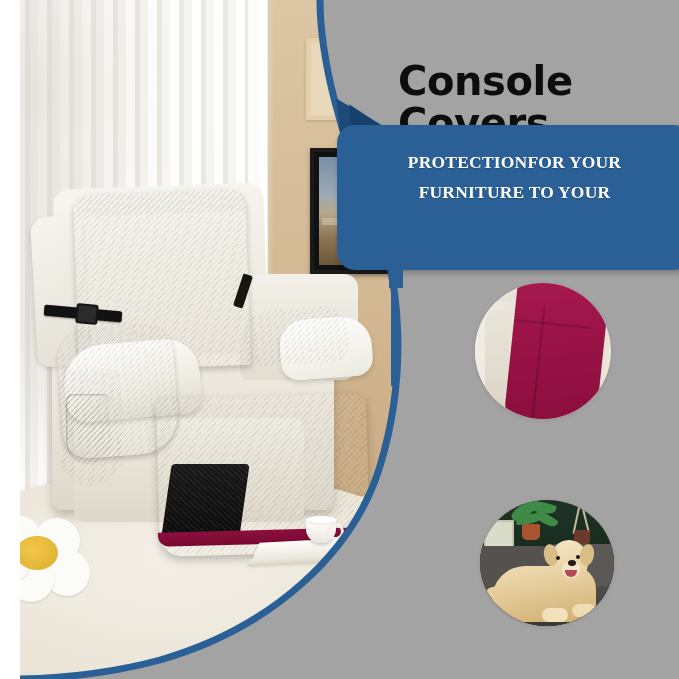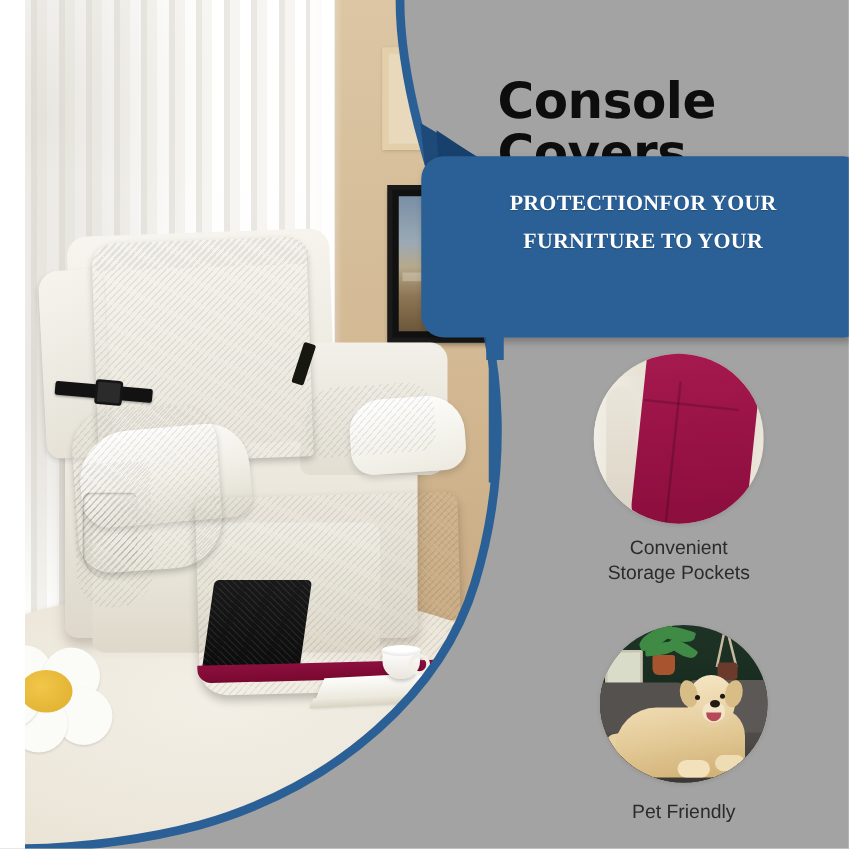--- a/index.html
+++ b/index.html
@@ -300,24 +300,20 @@
 
   <div class="feat f1">
     <div class="circ">
       <div class="p-sofa"></div>
       <div class="p-armleft"></div>
       <div class="p-band"></div>
       <div class="p-cover tex"></div>
       <div class="p-seam"></div>
       <div class="p-pocketline"></div>
     </div>
-    <div class="caption">
-      <div>Convenient</div>
-      <div>Storage Pockets</div>
-    </div>
   </div>
 
   <div class="feat f2">
     <div class="circ">
       <div class="d-wall"></div>
       <div class="d-frame"></div>
       <div class="d-plantpot"></div>
       <div class="d-leaf l1"></div>
         <div class="d-leaf l2"></div>
       <div class="d-leaf l3"></div>
@@ -336,18 +332,15 @@
       <div class="d-ear1"></div>
         <div class="d-ear2"></div>
       <div class="d-snout"></div>
         <div class="d-mouth"></div>
         <div class="d-nose"></div>
       <div class="d-eye1"></div>
         <div class="d-eye2"></div>
       <div class="d-paw1"></div>
         <div class="d-paw2"></div>
     </div>
-    <div class="caption">
-      <div>Pet Friendly</div>
-    </div>
   </div>
 
 </div>
 
 </body></html>

